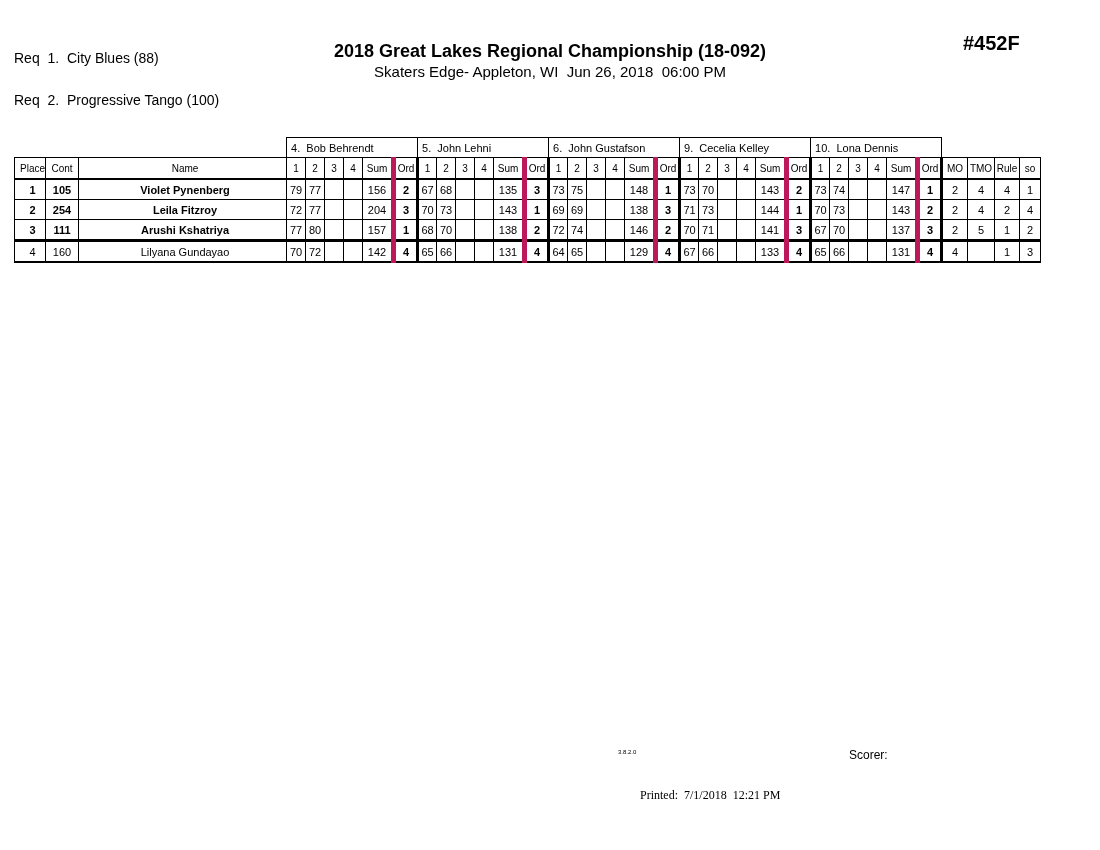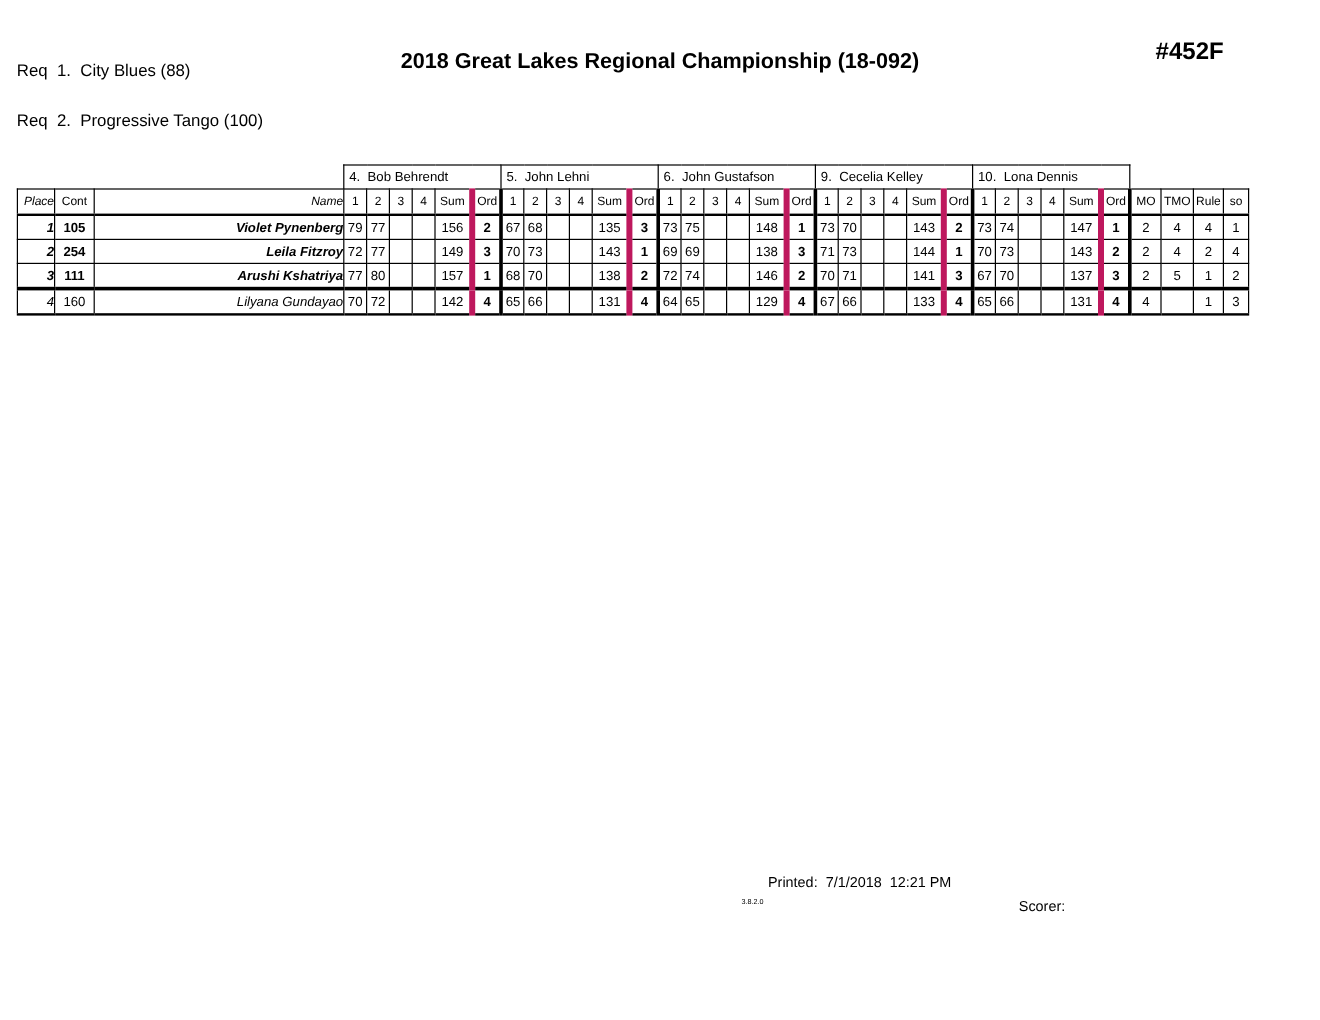--- a/index.html
+++ b/index.html
@@ -14,41 +14,42 @@
   .event{font-size:19px;font-weight:bold;letter-spacing:1.2px;line-height:21px;margin-top:3px;}
   .report{font-size:17px;line-height:19px;margin-top:4px;}
   .code{position:absolute;left:963px;top:32px;font-size:20px;font-weight:bold;}
 
   table{position:absolute;left:14px;top:137px;border-collapse:collapse;table-layout:fixed;}
   td{border:1px solid #000;padding:0;height:19px;font-size:11px;line-height:18px;
      white-space:pre;overflow:hidden;text-align:center;font-weight:normal;}
   td.blank{border:none;background:#fff;}
   td.judge-name{text-align:left;padding-left:4px;}
   tr.hdr td{border-bottom:2px solid #000;font-size:10px;height:20px;line-height:19px;}
-  td.left{text-align:right;padding-left:5px;font-style:italic;}
+  td.left{text-align:center;padding-left:5px;}
   td.ord{border-left:5px solid #be185d;border-right:3px solid #000;}
   td.ordv{font-weight:bold;}
   tr.top3 td.c-place,tr.top3 td.c-cont,tr.top3 td.c-name{font-weight:bold;}
   tr.cut td{border-bottom:3px solid #000;}
   tr.lastrow td{border-bottom:2px solid #000;}
 
   .footer-version{position:absolute;left:618px;top:749px;font-size:6px;}
-  .footer-printed{position:absolute;left:640px;top:728px;font-size:12px;white-space:pre;}
+  .footer-printed{position:absolute;left:640px;top:788px;font-size:12px;white-space:pre;font-family:Liberation Serif, serif;}
   .footer-scorer{position:absolute;left:849px;top:748px;font-size:12px;}
 </style>
 </head>
 <body>
 
 <div class="req-block">
   <div>Req  1.  City Blues (88)</div>
   <div>Req  2.  Progressive Tango (100)</div>
 </div>
 
 <div class="center-header">
   <div class="title">2018 Great Lakes Regional Championship (18-092)</div>
+  <div class="venue">Skaters Edge- Appleton, WI  Jun 26, 2018  06:00 PM</div>
 </div>
 
 <div class="code">#452F</div>
 
 <table>
     <colgroup>
       <col style="width: 28px;">
       <col style="width: 33px;">
       <col style="width: 208px;">
       <col style="width: 19px;">
@@ -175,21 +176,21 @@
         <td>1</td>
       </tr>
       <tr class="top3">
         <td class="left c-place">2</td>
         <td class="c-cont">254</td>
         <td class="left c-name">Leila Fitzroy</td>
         <td>72</td>
         <td>77</td>
         <td></td>
         <td></td>
-        <td>149</td>
+        <td>204</td>
         <td class="ord ordv">3</td>
         <td>70</td>
         <td>73</td>
         <td></td>
         <td></td>
         <td>143</td>
         <td class="ord ordv">1</td>
         <td>69</td>
         <td>69</td>
         <td></td>

